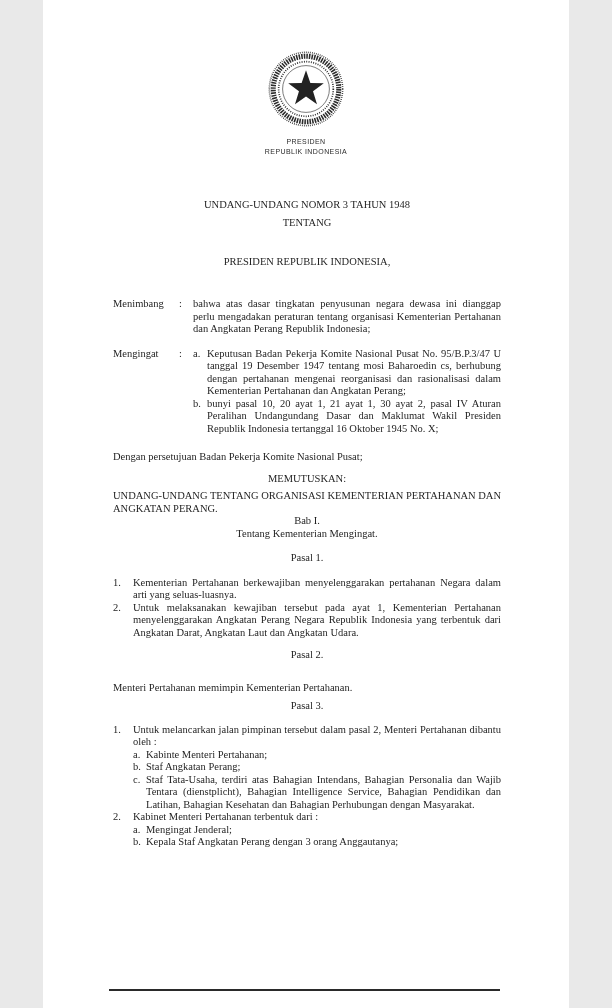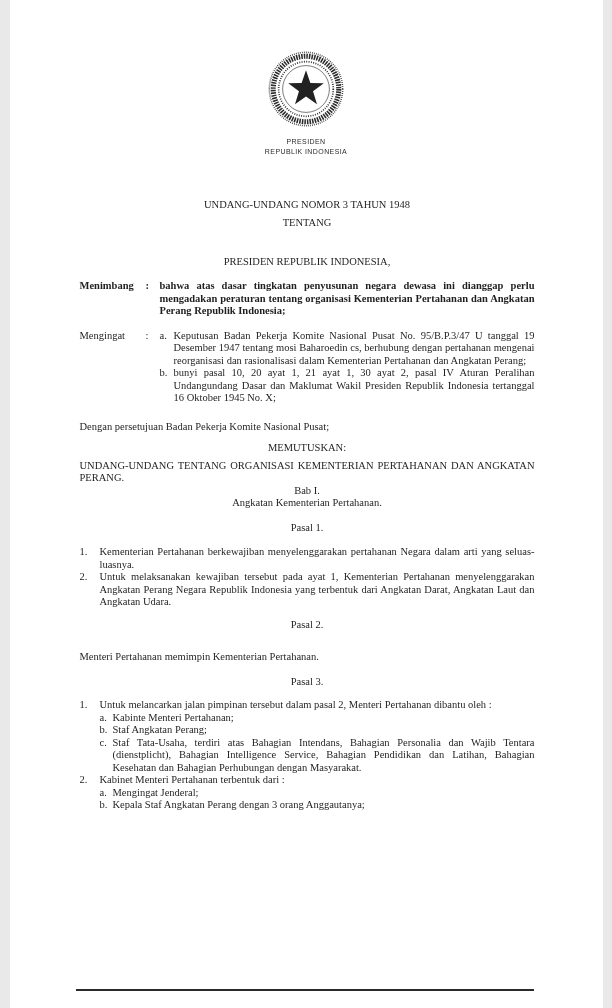--- a/index.html
+++ b/index.html
@@ -1,17 +1,17 @@
 <!DOCTYPE html>
 <html><head>
 <meta charset="utf-8">
 <style>
   html, body { margin: 0; padding: 0; background: #e9e9e9; }
   .page {
-    width: 593px; height: 1008px; margin: 0 auto; position: relative;
+    width: 526px; height: 1008px; margin: 0 auto; position: relative;
     background: #ffffff; overflow: hidden;
     font-family: "Liberation Serif", "DejaVu Serif", serif;
     font-size: 10.5px; line-height: 12.5px; color: #1f1f1f;
   }
   .content { padding: 0 68px 0 70px; }
   .center { text-align: center; }
   .just { text-align: justify; text-justify: inter-word; }
 
   .seal-wrap { padding-top: 50px; text-align: center; }
   .seal { display: inline-block; }
@@ -23,37 +23,37 @@
 
   .title-block { margin-top: 42px; }
   .title-line { margin-bottom: 6px; }
   .title-line:last-child { margin-bottom: 0; }
 
   .salutation { margin-top: 26px; }
 
   .clause { display: grid; grid-template-columns: 66px 14px 1fr; }
   .clause-label { }
   .clause-colon { text-align: left; }
-  .sec-menimbang { margin-top: 12px; font-weight: bold; }
+  .sec-menimbang { margin-top: 30px; }
   .sec-mengingat { margin-top: 12px; }
 
   .sub-item { display: grid; grid-template-columns: 14px 1fr; }
   .num-item { display: grid; grid-template-columns: 20px 1fr; }
   .inner-sub { display: grid; grid-template-columns: 13px 1fr; }
 
   .agreement { margin-top: 16px; }
   .memutuskan { margin-top: 9px; }
   .menetapkan { margin-top: 12px; }
   .law-title { margin-top: 5px; }
   .bab-block { }
   .pasal1-heading { margin-top: 12px; }
   .pasal1-list { margin-top: 12px; }
   .pasal2-heading { margin-top: 10px; }
   .pasal2-text { margin-top: 20px; }
-  .pasal3-heading { margin-top: 12px; }
+  .pasal3-heading { margin-top: 6px; }
   .pasal3-list { margin-top: 11px; }
 
   .footer-rule {
     position: absolute; left: 66px; right: 69px; bottom: 17px;
     border-top: 2px solid #2a2a2a;
   }
 </style>
 </head>
 <body>
 
@@ -105,21 +105,21 @@
 
     <div class="agreement">Dengan persetujuan Badan Pekerja Komite Nasional Pusat;</div>
 
     <div class="memutuskan center">MEMUTUSKAN:</div>
 
 
     <div class="law-title just">UNDANG-UNDANG TENTANG ORGANISASI KEMENTERIAN PERTAHANAN DAN ANGKATAN PERANG.</div>
 
     <div class="bab-block center">
       <div>Bab I.</div>
-      <div>Angkatan Kementerian Pertahanan.</div>
+      <div>Tentang Kementerian Mengingat.</div>
     </div>
 
     <div class="pasal1-heading center">Pasal 1.</div>
 
     <div class="pasal1-list">
       <div class="num-item">
         <div>1.</div>
         <div class="just">Kementerian Pertahanan berkewajiban menyelenggarakan pertahanan Negara dalam arti yang seluas-luasnya.</div>
       </div>
       <div class="num-item">

